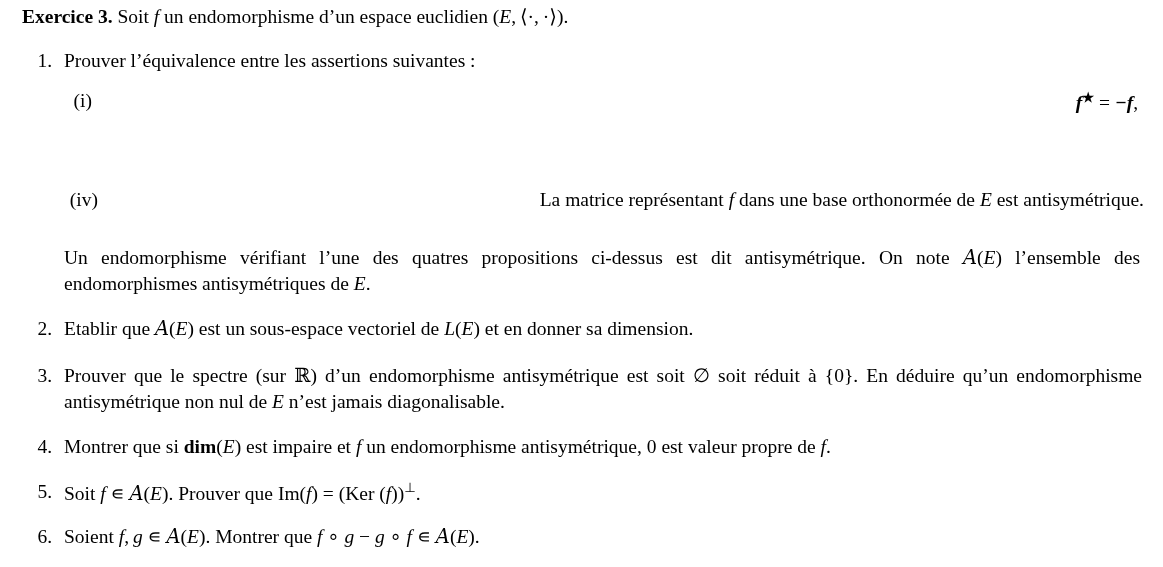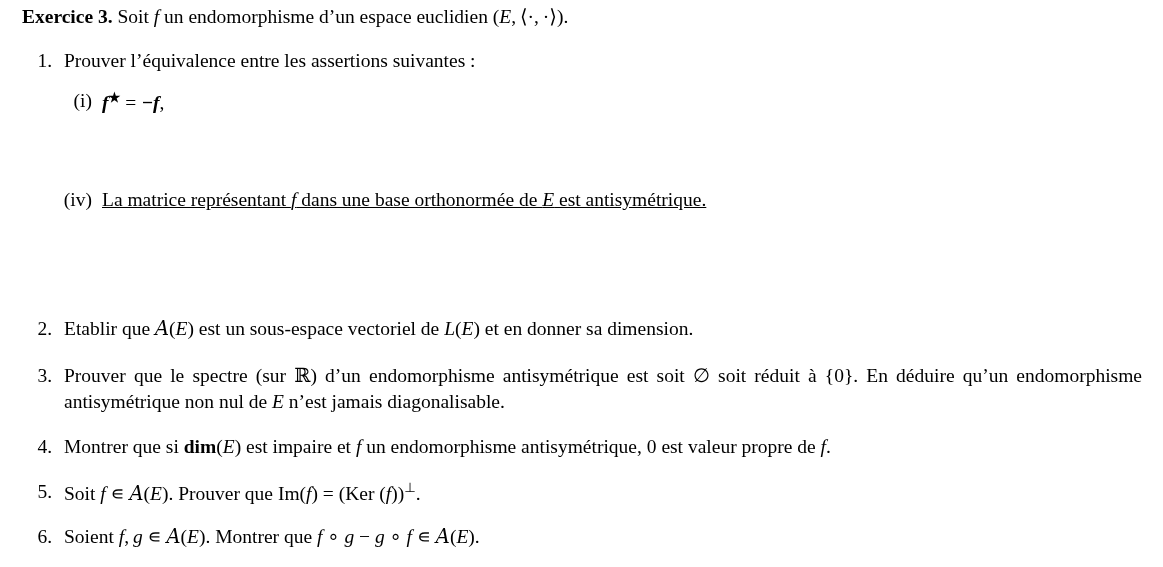--- a/index.html
+++ b/index.html
@@ -53,20 +53,21 @@
   .sub .rnum {
     position: absolute;
     left: 0;
     top: 0;
     width: 44px;
     text-align: right;
   }
   .sub .sbody {
     margin-left: 54px;
     display: block;
+    text-align: right;
   }
   i, .it { font-style: italic; }
   .cal {
     font-family: "DejaVu Serif", serif;
     font-style: italic;
     font-weight: 500;
   }
   .bb {
     font-family: "DejaVu Serif", serif;
   }
@@ -99,27 +100,30 @@
 
   <div class="sub" style="left:48px; top:88px; width:1090px;">
     <span class="rnum">(i)</span>
     <span class="sbody">
       <b><i>f</i><sup>★</sup></b><span class="up"> = </span><b><i>−f</i></b>,
     </span>
   </div>
 
 
 
-  <div class="sub" style="left:48px; top:187px; width:1090px;text-decoration:underline;">
+  <div class="sub" style="left:54px; top:187px; width:1090px;">
     <span class="rnum">(iv)</span>
     <span class="sbody">
       La matrice représentant <i>f</i> dans une base orthonormée de <i>E</i> est antisymétrique.
     </span>
   </div>
 
+  <div class="block para" style="left:64px; top:245px; width:1076px;">
+    Un endomorphisme vérifiant l’une des quatres propositions ci-dessus est dit antisymétrique. On note <span class="cal">A</span>(<i>E</i>) l’ensemble des endomorphismes antisymétriques de <i>E</i>.
+  </div>
 
   <div class="item" style="left:22px; top:316px; width:1120px;">
     <span class="num">2.</span>
     <span class="body">
       Etablir que <span class="cal">A</span>(<i>E</i>) est un sous-espace vectoriel de <i>L</i>(<i>E</i>) et en donner sa dimension.
     </span>
   </div>
 
   <div class="item para" style="left:22px; top:363px; width:1120px;">
     <span class="num">3.</span>

